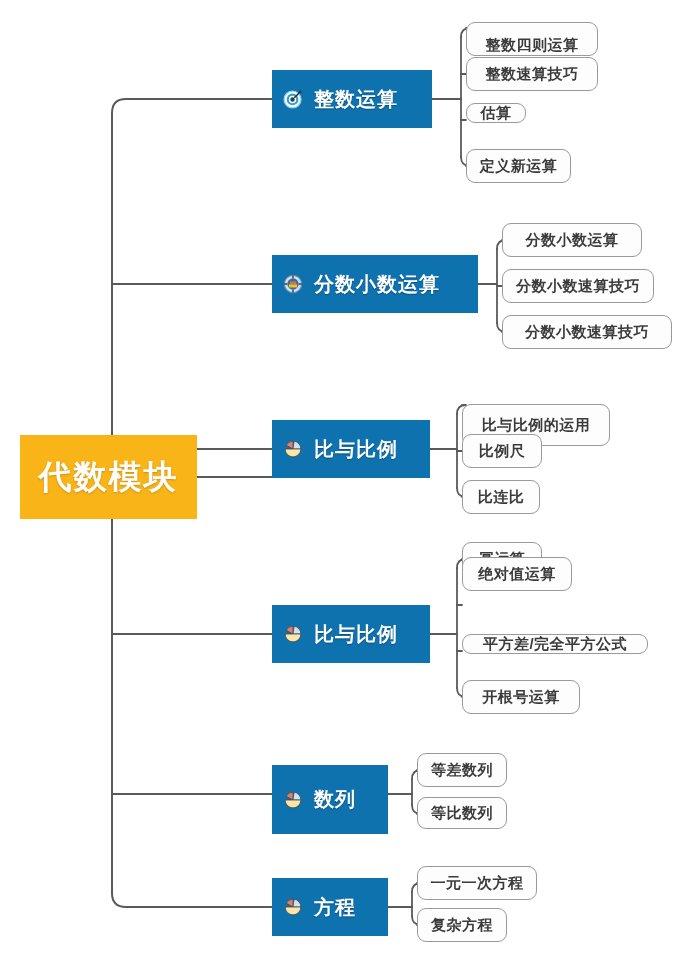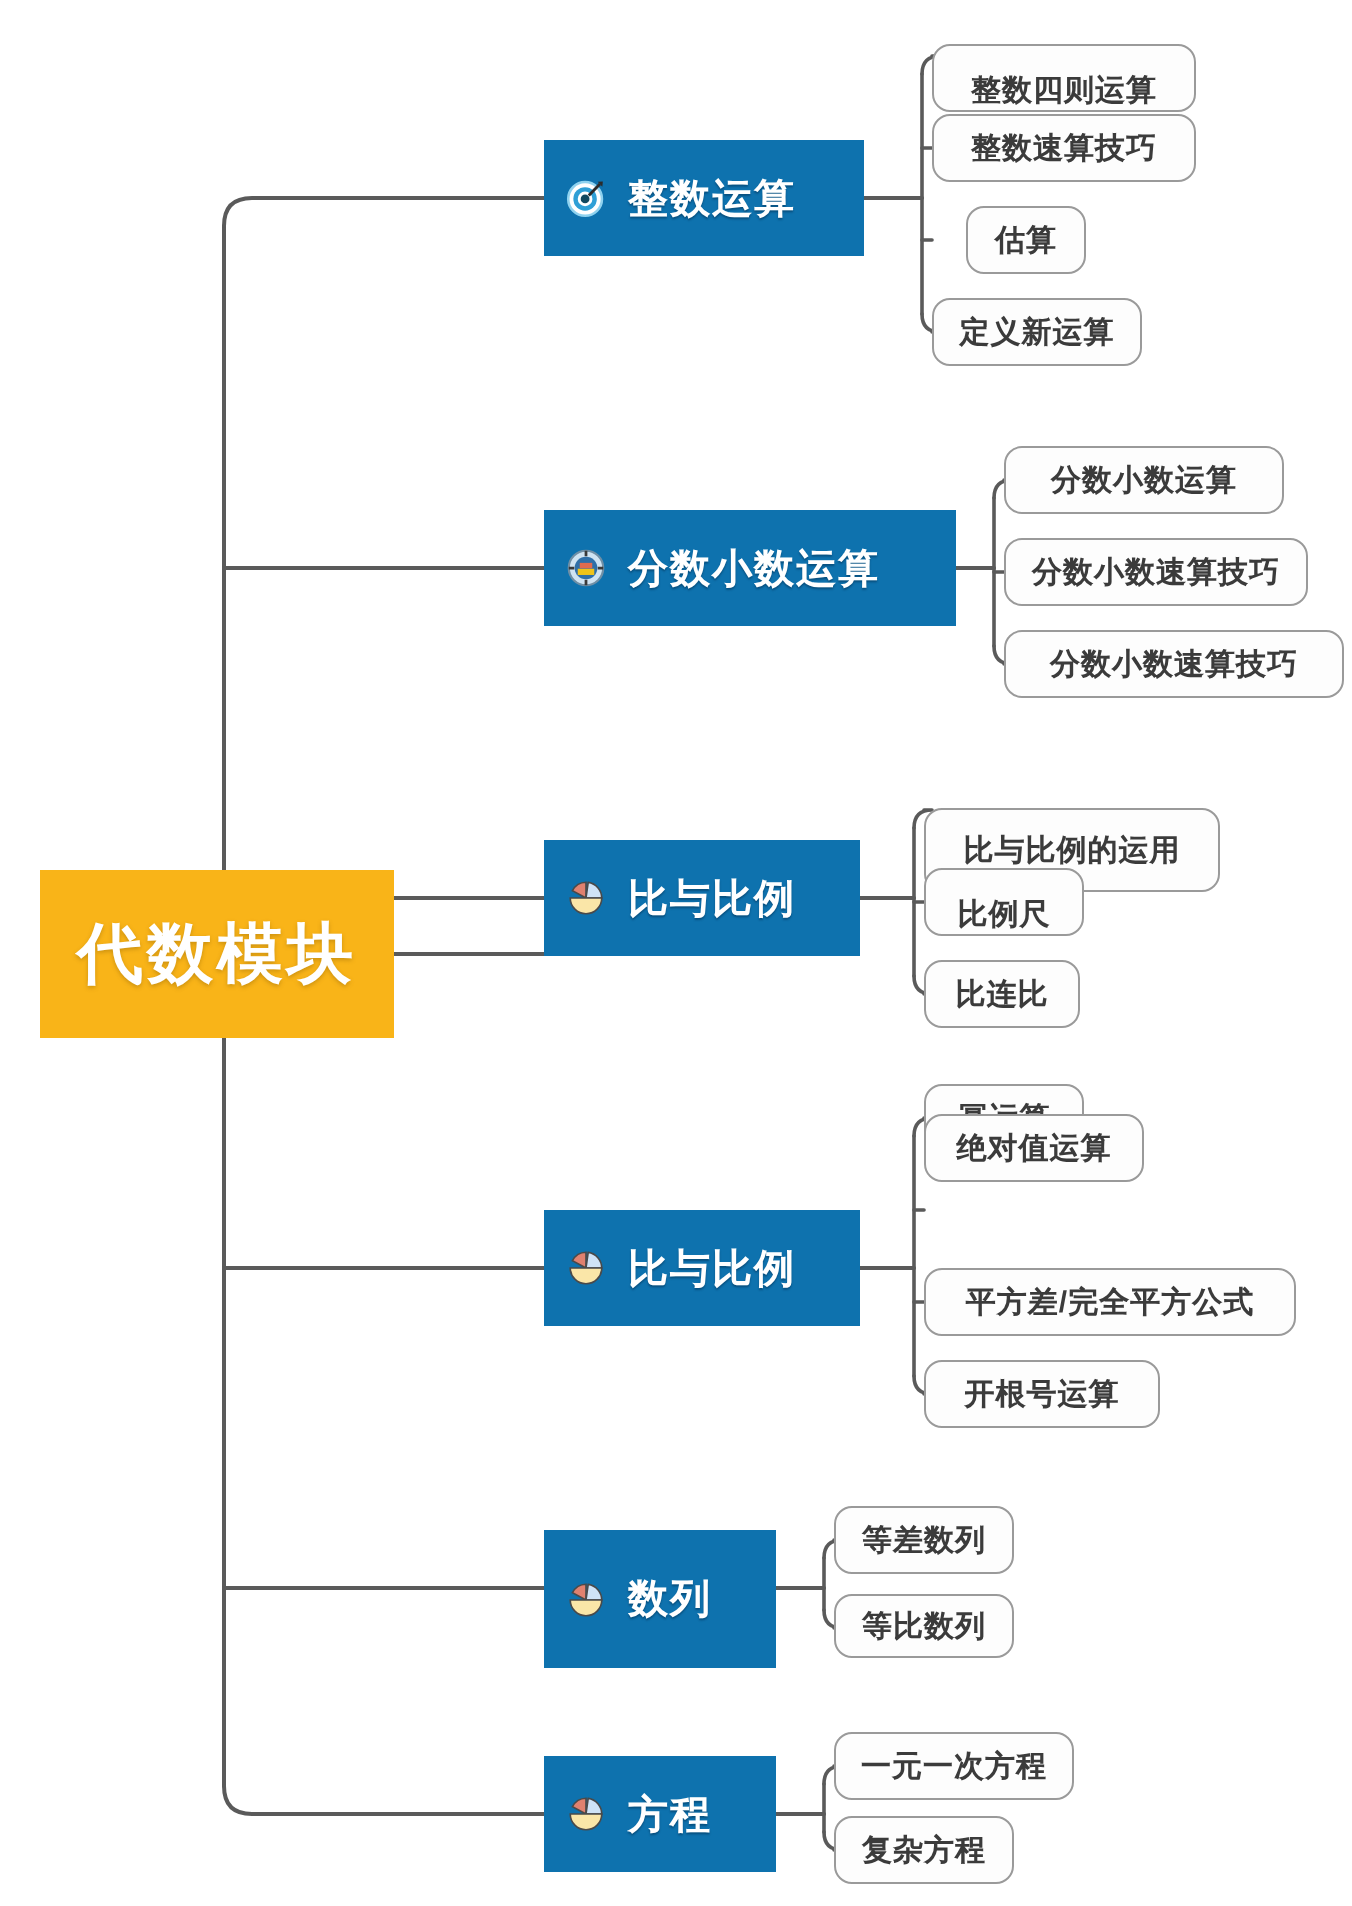--- a/index.html
+++ b/index.html
@@ -179,21 +179,21 @@
           </svg>
         </span>
         <span class="branch-label">整数运算</span>
       </div>
       <div class="leaf-node" style="left: 466px; top: 22px; min-width: 132px; height: 34px; align-items: flex-end;">
         <span class="leaf-label">整数四则运算</span>
       </div>
       <div class="leaf-node" style="left: 466px; top: 57px; min-width: 132px; height: 34px;">
         <span class="leaf-label">整数速算技巧</span>
       </div>
-      <div class="leaf-node" style="left: 466px; top: 103px; min-width: 60px; height: 34px; margin-left: 17px;">
+      <div class="leaf-node" style="left: 466px; top: 103px; min-width: 60px; height: 20px;">
         <span class="leaf-label">估算</span>
       </div>
       <div class="leaf-node" style="left: 466px; top: 149px; min-width: 105px; height: 34px;">
         <span class="leaf-label">定义新运算</span>
       </div>
       <div class="branch-node" style="left: 272px; top: 255px; width: 206px; height: 58px;">
         <span class="node-icon">
           <svg viewBox="0 0 24 24">
             <circle cx="12" cy="12" r="9.4" fill="#cfe3f2" stroke="#6f8fa6" stroke-width="1.2"></circle>
             <circle cx="12" cy="12" r="6.2" fill="#2f6fa8"></circle>
@@ -219,21 +219,21 @@
             <path d="M12 12 L12 3.4 A8.6 8.6 0 0 0 4.6 8.0 Z" fill="#e0816f" stroke="#4a4a4a" stroke-width="0.9"></path>
             <path d="M12 12 L13.2 3.5 A8.6 8.6 0 0 1 20.6 12 Z" fill="#cfe3f7" stroke="#4a4a4a" stroke-width="0.9"></path>
             <path d="M12 12 L20.6 12 A8.6 8.6 0 0 1 3.4 12 Z" fill="#fae6a8" stroke="#4a4a4a" stroke-width="0.9"></path>
           </svg>
         </span>
         <span class="branch-label">比与比例</span>
       </div>
       <div class="leaf-node" style="left: 462px; top: 404px; min-width: 148px; height: 42px;">
         <span class="leaf-label">比与比例的运用</span>
       </div>
-      <div class="leaf-node" style="left: 462px; top: 434px; min-width: 80px; height: 34px; align-items: flex-end;">
+      <div class="leaf-node" style="left: 462px; top: 434px; min-width: 80px; height: 34px;">
         <span class="leaf-label">比例尺</span>
       </div>
       <div class="leaf-node" style="left: 462px; top: 480px; min-width: 78px; height: 34px;">
         <span class="leaf-label">比连比</span>
       </div>
       <div class="branch-node" style="left: 272px; top: 605px; width: 158px; height: 58px;">
         <span class="node-icon">
           <svg viewBox="0 0 24 24">
             <path d="M12 12 L12 3.4 A8.6 8.6 0 0 0 4.6 8.0 Z" fill="#e0816f" stroke="#4a4a4a" stroke-width="0.9"></path>
             <path d="M12 12 L13.2 3.5 A8.6 8.6 0 0 1 20.6 12 Z" fill="#cfe3f7" stroke="#4a4a4a" stroke-width="0.9"></path>
@@ -241,21 +241,21 @@
           </svg>
         </span>
         <span class="branch-label">比与比例</span>
       </div>
       <div class="leaf-node" style="left: 462px; top: 542px; min-width: 80px; height: 34px;">
         <span class="leaf-label">幂运算</span>
       </div>
       <div class="leaf-node" style="left: 462px; top: 557px; min-width: 110px; height: 34px;">
         <span class="leaf-label">绝对值运算</span>
       </div>
-      <div class="leaf-node" style="left: 462px; top: 634px; min-width: 186px; height: 34px;">
+      <div class="leaf-node" style="left: 462px; top: 634px; min-width: 186px; height: 20px;">
         <span class="leaf-label">平方差/完全平方公式</span>
       </div>
       <div class="leaf-node" style="left: 462px; top: 680px; min-width: 118px; height: 34px;">
         <span class="leaf-label">开根号运算</span>
       </div>
       <div class="branch-node" style="left: 272px; top: 765px; width: 116px; height: 69px;">
         <span class="node-icon">
           <svg viewBox="0 0 24 24">
             <path d="M12 12 L12 3.4 A8.6 8.6 0 0 0 4.6 8.0 Z" fill="#e0816f" stroke="#4a4a4a" stroke-width="0.9"></path>
             <path d="M12 12 L13.2 3.5 A8.6 8.6 0 0 1 20.6 12 Z" fill="#cfe3f7" stroke="#4a4a4a" stroke-width="0.9"></path>

